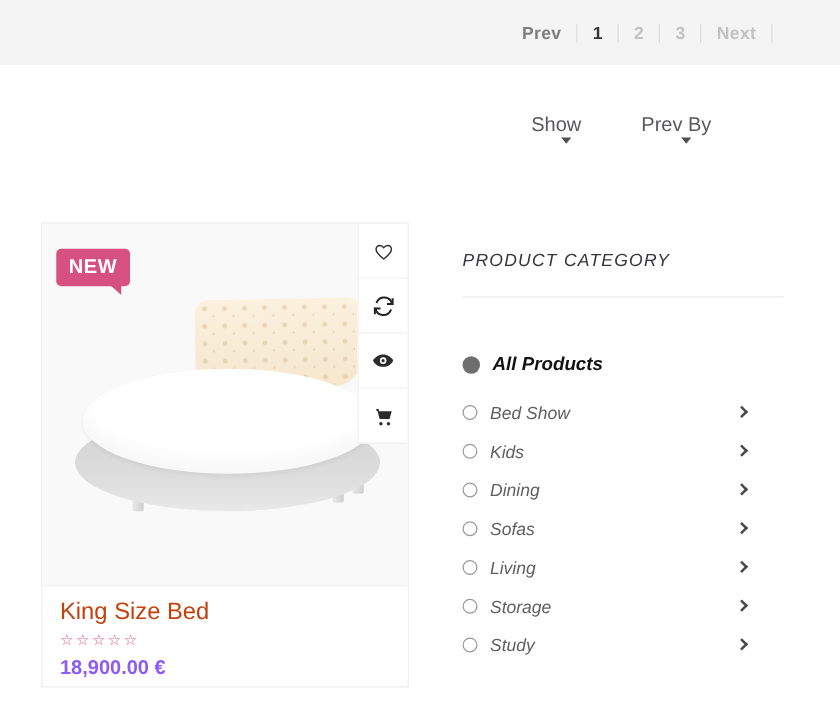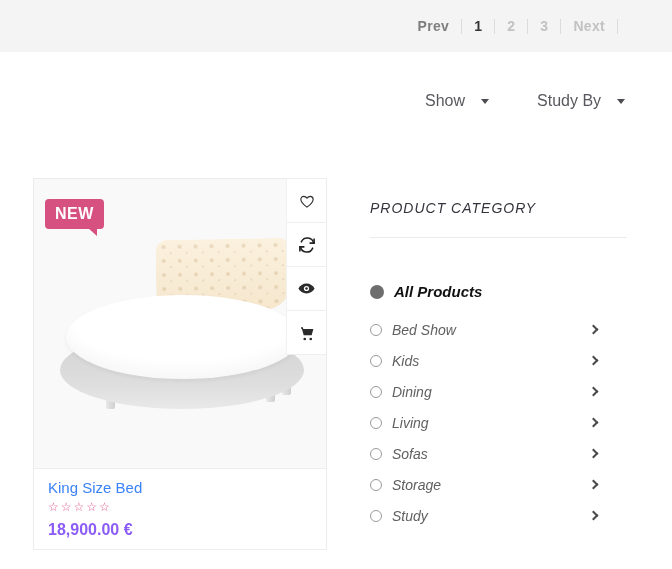--- a/index.html
+++ b/index.html
@@ -11,21 +11,21 @@
   .topbar { position:absolute; left:0; top:0; width:672px; height:52px; background:#f4f4f4;
             display:flex; align-items:center; justify-content:flex-end; padding-right:42px;text-align:right; }
   .pagination { display:flex; align-items:center; }
   .pg-item { font-size:14px; font-weight:700; color:#c2c2c2; cursor:pointer; letter-spacing:.3px; }
   .pg-prev { color:#7e7e7e; }
   .pg-active { color:#353535; }
   .pg-sep { width:1px; height:15px; background:#dcdcdc; margin:0 12px; }
 
   
   .toolbar { position:absolute; left:425px; top:92px; display:flex; align-items:center; }
-  .dd { display:flex; align-items:center; cursor:pointer; }
+  .dd { display:flex; align-items:center; cursor:pointer;flex-direction:column; }
   .dd-label { font-size:16px; color:#58585e; }
   .caret { width:0; height:0; border-left:4px solid transparent; border-right:4px solid transparent;
            border-top:5px solid #4c4c52; margin-left:16px; }
   .dd-gap { width:48px; }
 
   
   .card { position:absolute; left:33px; top:178px; width:294px; height:372px;
           border:1px solid #ececec; background:#fff; }
   .card-img { position:relative; width:100%; height:289px; background:#f9f9f9; overflow:hidden; }
 
@@ -56,21 +56,21 @@
               box-shadow:0 2px 4px rgba(0,0,0,.05), inset 0 -10px 14px rgba(0,0,0,.03); }
 
   
   .actions { position:absolute; right:0; top:0; width:40px; z-index:7; }
   .action-cell { width:40px; height:44px; background:#fff; display:flex; align-items:center;
                  justify-content:center; border-left:1px solid #f1f1f1;
                  border-bottom:1px solid #efefef; cursor:pointer; }
 
   
   .card-info { border-top:1px solid #eeeeee; padding:10px 14px 0 14px; background:#fff; }
-  .p-title { font-size:15px; color:#3b82f6; }
+  .p-title { font-size:19px; color:#c2410c; }
   .p-stars { font-size:12px; color:#e0568c; letter-spacing:2px; margin-top:4px; }
   .p-price { font-size:16px; font-weight:700; color:#8b5cf6; margin-top:7px; }
 
   
   .sidebar { position:absolute; left:370px; top:200px; width:257px;font-style:italic; }
   .sb-heading { font-size:14px; color:#34343c; letter-spacing:1px; font-weight:500; }
   .sb-divider { width:100%; height:1px; background:#ebebeb; margin-top:21px; }
   .cat-list { margin-top:38px; }
   .cat-item { position:relative; display:flex; align-items:center; height:31px; cursor:pointer; }
   .cat-item.first { margin-bottom:7px; }
@@ -103,21 +103,21 @@
     </div>
   </div>
 
   <div class="toolbar">
     <div class="dd">
       <span class="dd-label">Show</span>
       <span class="caret"></span>
     </div>
     <div class="dd-gap"></div>
     <div class="dd">
-      <span class="dd-label">Study By</span>
+      <span class="dd-label">Prev By</span>
       <span class="caret"></span>
     </div>
   </div>
 
   <div class="card">
     <div class="card-img">
       <span class="badge">NEW</span>
 
       <div class="bed">
         <div class="headboard"></div>
@@ -193,30 +193,30 @@
         <span class="cat-label">Kids</span>
         <span class="chev"></span>
       </div>
       <div class="cat-item">
         <span class="radio"></span>
         <span class="cat-label">Dining</span>
         <span class="chev"></span>
       </div>
       <div class="cat-item">
         <span class="radio"></span>
+        <span class="cat-label">Sofas</span>
+        <span class="chev"></span>
+      </div>
+      <div class="cat-item">
+        <span class="radio"></span>
         <span class="cat-label">Living</span>
         <span class="chev"></span>
       </div>
       <div class="cat-item">
         <span class="radio"></span>
-        <span class="cat-label">Sofas</span>
-        <span class="chev"></span>
-      </div>
-      <div class="cat-item">
-        <span class="radio"></span>
         <span class="cat-label">Storage</span>
         <span class="chev"></span>
       </div>
       <div class="cat-item">
         <span class="radio"></span>
         <span class="cat-label">Study</span>
         <span class="chev"></span>
       </div>
     </div>
   </div>

